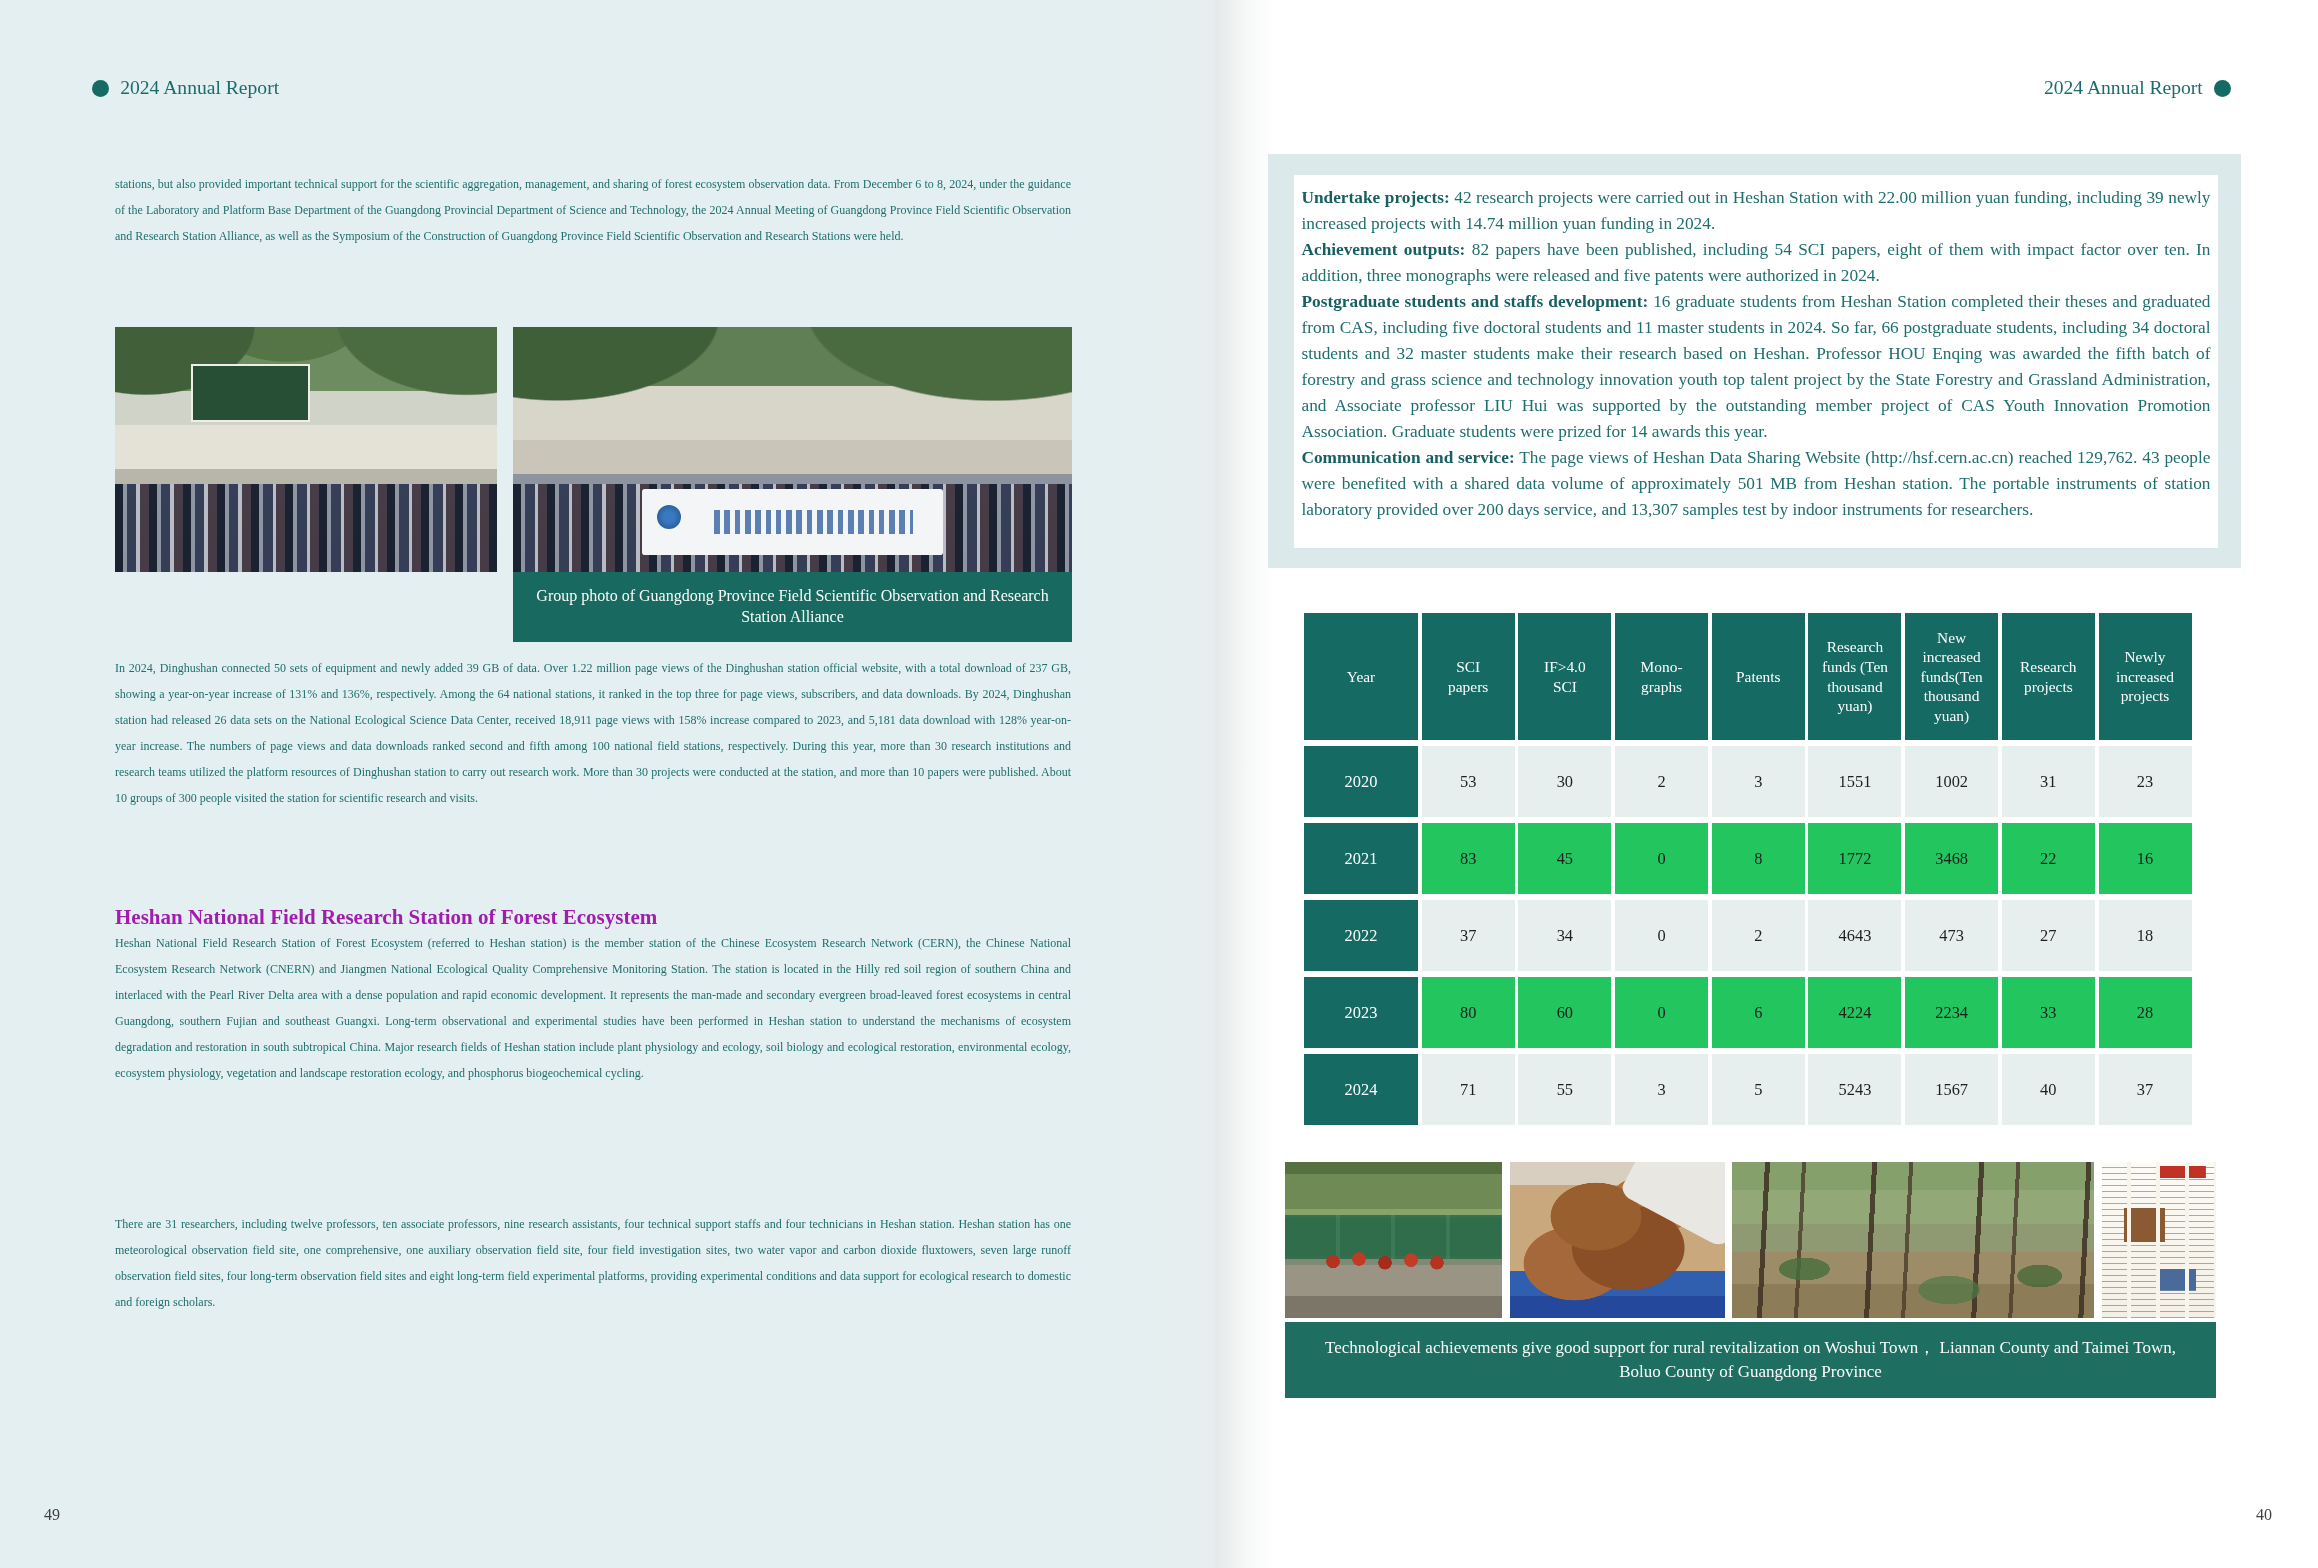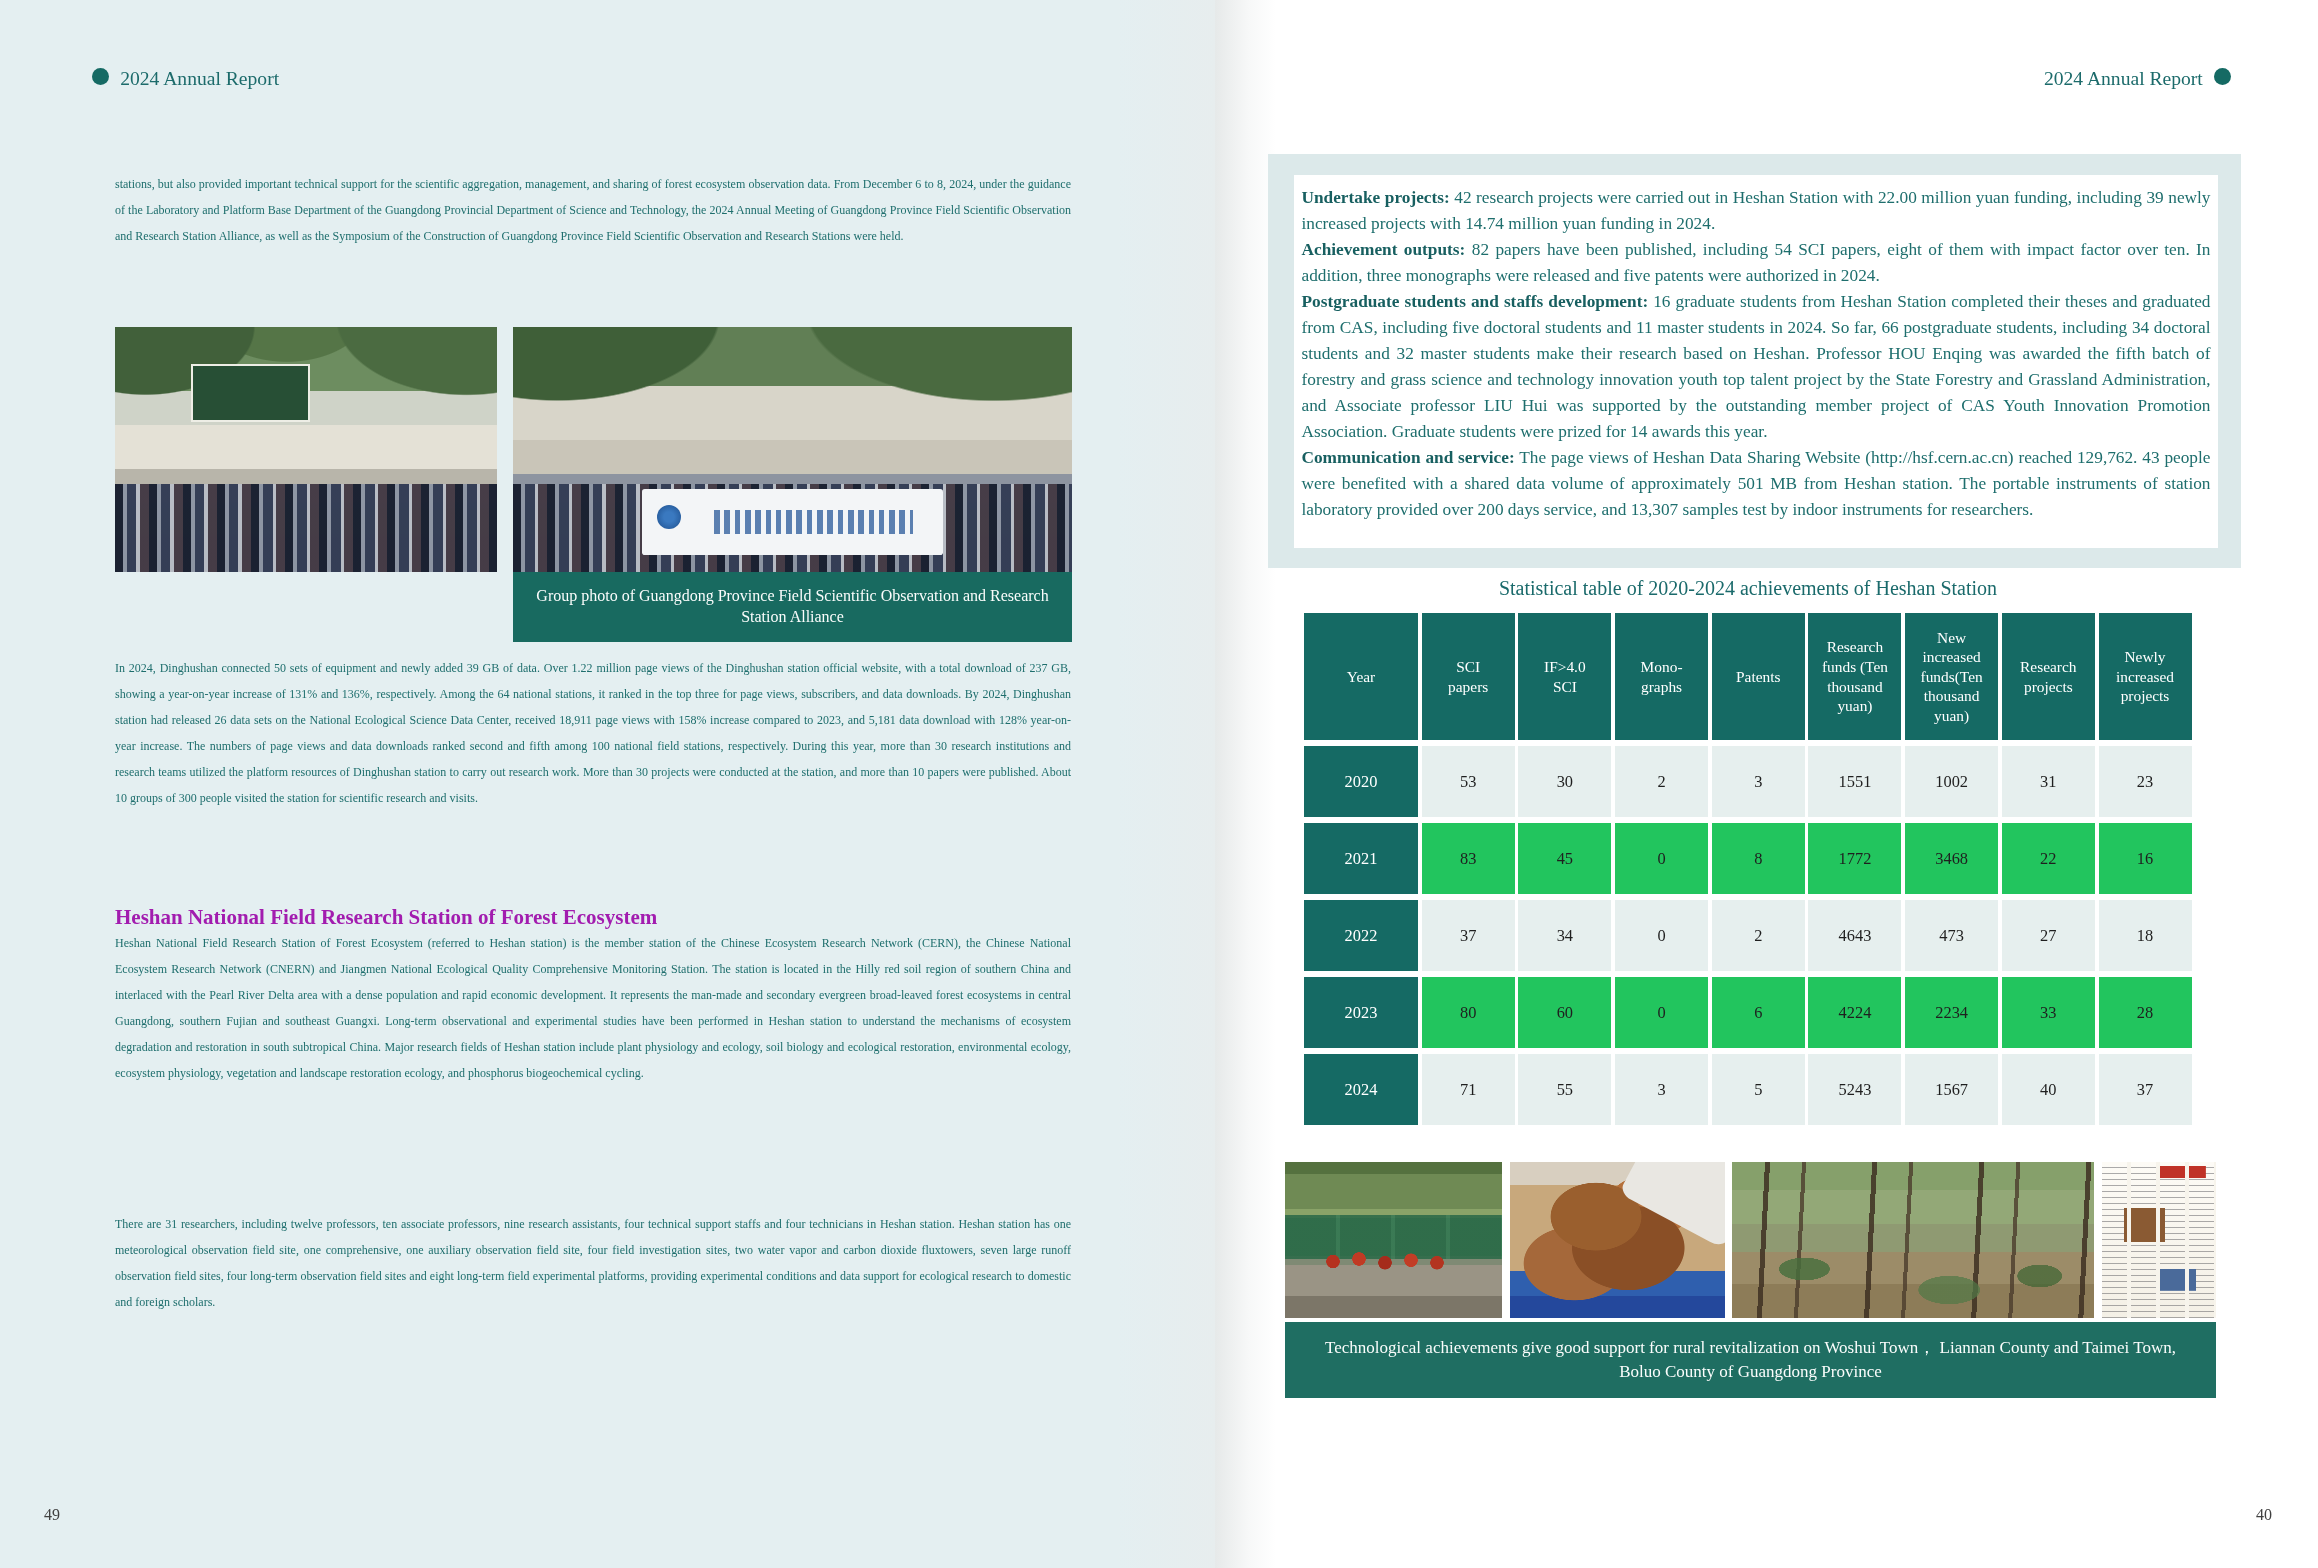--- a/index.html
+++ b/index.html
@@ -7,21 +7,21 @@
     position:relative;width:2319px;height:1568px;overflow:hidden;
     background:#ffffff;
     font-family:"Liberation Serif","DejaVu Serif",serif;
   }
   
   .left-bg{position:absolute;left:0;top:0;width:1215px;height:1568px;
     background:linear-gradient(90deg,#e4eff1 0 92%,#e7edee 100%);}
   .fold{position:absolute;left:1215px;top:0;width:61px;height:1568px;
     background:linear-gradient(90deg,#e6e9e9 0,#f7f8f8 55%,#ffffff 100%);}
   
-  .hdr{position:absolute;top:68px;display:flex;align-items:flex-start;gap:11.2px;
+  .hdr{position:absolute;top:77px;display:flex;align-items:center;gap:11.2px;
     color:#1c6b6b;font-size:19.6px;}
   .hdr-left{left:92px;}
   .hdr-right{right:88px;}
   .hdr-dot{width:17px;height:17px;border-radius:50%;background:#156a64;}
   
   .body-text{position:absolute;left:115px;width:956px;font-size:12px;line-height:26px;
     text-align:justify;color:#1e6e6d;margin:0;}
   .p1{top:171px;}
   .p2{top:655px;}
   .p3{top:930px;}
@@ -173,21 +173,20 @@
 
       <p class="hl"><b class="hl-label">Undertake projects:</b> <span>42 research projects were carried out in Heshan Station with 22.00 million yuan funding, including 39 newly increased projects with 14.74 million yuan funding in 2024.</span></p>
 
       <p class="hl"><b class="hl-label">Achievement outputs:</b> <span>82 papers have been published, including 54 SCI papers, eight of them with impact factor over ten. In addition, three monographs were released and five patents were authorized in 2024.</span></p>
 
       <p class="hl"><b class="hl-label">Postgraduate students and staffs development:</b> <span>16 graduate students from Heshan Station completed their theses and graduated from CAS, including five doctoral students and 11 master students in 2024. So far, 66 postgraduate students, including 34 doctoral students and 32 master students make their research based on Heshan. Professor HOU Enqing was awarded the fifth batch of forestry and grass science and technology innovation youth top talent project by the State Forestry and Grassland Administration, and Associate professor LIU Hui was supported by the outstanding member project of CAS Youth Innovation Promotion Association. Graduate students were prized for 14 awards this year.</span></p>
 
       <p class="hl"><b class="hl-label">Communication and service:</b> <span>The page views of Heshan Data Sharing Website (http://hsf.cern.ac.cn) reached 129,762. 43 people were benefited with a shared data volume of approximately 501 MB from Heshan station. The portable instruments of station laboratory provided over 200 days service, and 13,307 samples test by indoor instruments for researchers.</span></p>
     </div>
 
-  <h3 class="tbl-title">Statistical table of 2020-2024 achievements of Heshan Station</h3>
 
   <div class="ach-table">
     <div class="hdr-row trow">
       
     
         <div class="cell th">Year</div>
       
         <div class="cell th">SCI
 papers</div>
       

